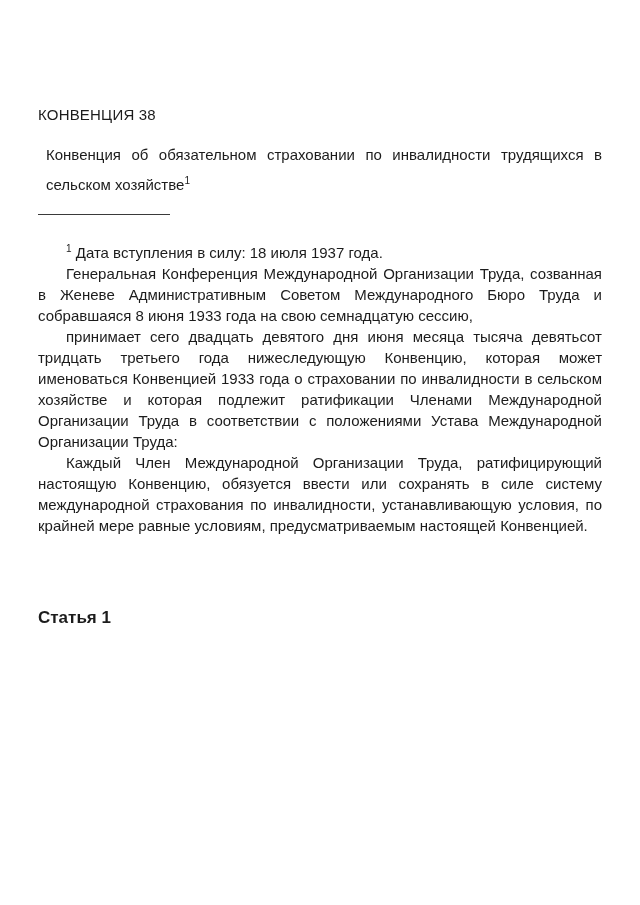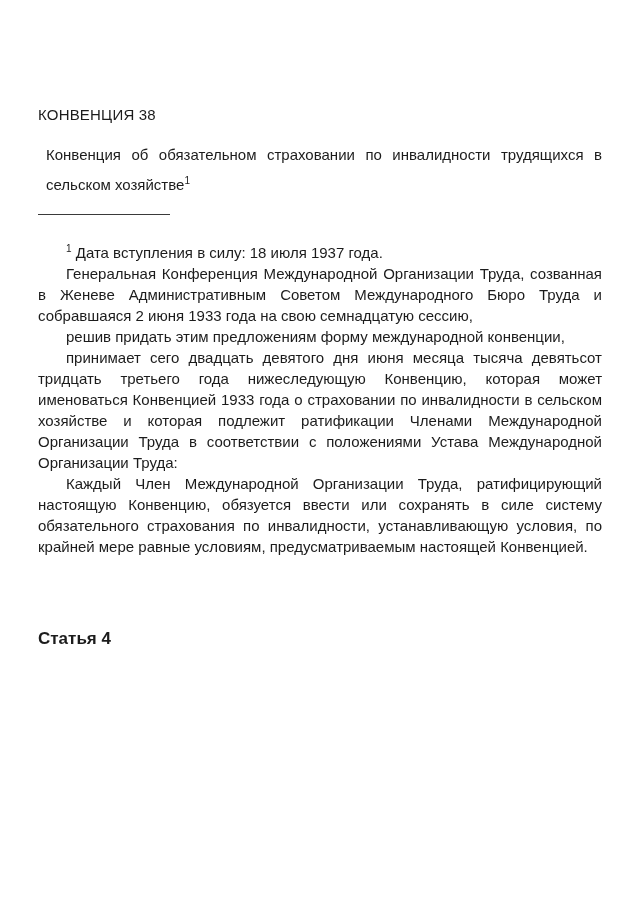--- a/index.html
+++ b/index.html
@@ -80,30 +80,29 @@
   <h1 class="doc-title">КОНВЕНЦИЯ 38</h1>
 
   <p class="doc-subtitle"><span>Конвенция об обязательном страховании по инвалидности трудящихся в сельском хозяйстве</span><sup>1</sup></p>
 
   <hr class="footnote-rule">
 
   <div class="body-block">
 
     <p class="footnote-line"><sup>1</sup> <span>Дата вступления в силу: 18 июля 1937 года.</span></p>
 
-    <p>Генеральная Конференция Международной Организации Труда, созванная в Женеве Административным Советом Международного Бюро Труда и собравшаяся 2 июня 1933 года на свою семнадцатую сессию,</p>
+    <p>Генеральная Конференция Международной Организации Труда, созванная в Женеве Административным Советом Международного Бюро Труда и собравшаяся 8 июня 1933 года на свою семнадцатую сессию,</p>
 
 
-    <p>решив придать этим предложениям форму международной конвенции,</p>
 
     <p>принимает сего двадцать девятого дня июня месяца тысяча девятьсот тридцать третьего года нижеследующую Конвенцию, которая может именоваться Конвенцией 1933 года о страховании по инвалидности в сельском хозяйстве и которая подлежит ратификации Членами Международной Организации Труда в соответствии с положениями Устава Международной Организации Труда:</p>
 
   </div>
 
   <div class="article">
-    <p class="article-1-body">Каждый Член Международной Организации Труда, ратифицирующий настоящую Конвенцию, обязуется ввести или сохранять в силе систему обязательного страхования по инвалидности, устанавливающую условия, по крайней мере равные условиям, предусматриваемым настоящей Конвенцией.</p>
+    <p class="article-1-body">Каждый Член Международной Организации Труда, ратифицирующий настоящую Конвенцию, обязуется ввести или сохранять в силе систему международной страхования по инвалидности, устанавливающую условия, по крайней мере равные условиям, предусматриваемым настоящей Конвенцией.</p>
   </div>
 
   <div class="article">
-    <h2 class="article-heading heading-article-2">Статья 4</h2>
+    <h2 class="article-heading heading-article-2">Статья 1</h2>
   </div>
 
 </div>
 
 </body></html>

